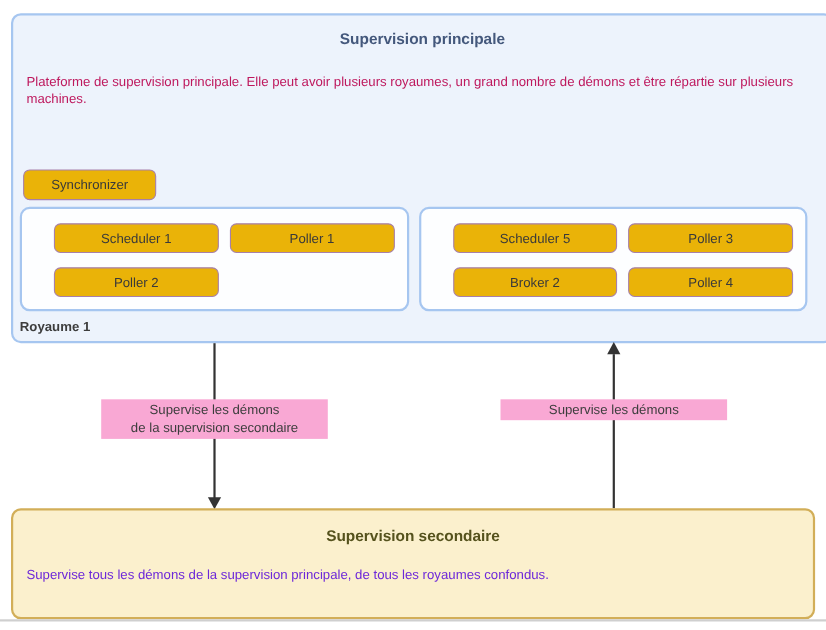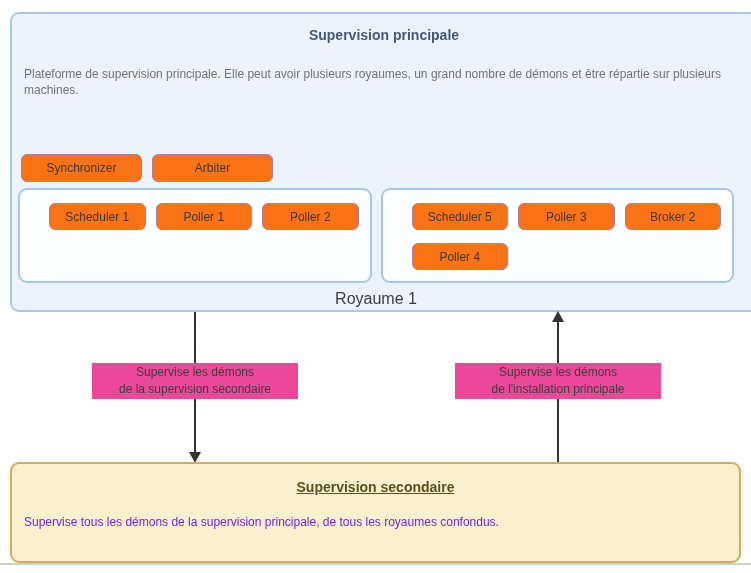--- a/index.html
+++ b/index.html
@@ -17,111 +17,110 @@
     width:748px; height:300px; box-sizing:border-box;
     background:#edf3fc;
     border:2px solid #a6c6f0;
     border-radius:9px;
   }
   .panel-title {
     text-align:center; font-weight:bold; font-size:14px;
     color:#44587c; margin-top:13px;
   }
   .panel-desc {
-    font-size:12px; color:#737373; line-height:16px;
+    font-size:12px; color:#be185d; line-height:16px;
     margin:23px 16px 0 12px;
   }
   .daemon-row {
     position:absolute; left:9px; top:140px;
     display:flex; gap:10px;
   }
   .daemon-box {
     box-sizing:border-box; height:28px;
-    background:#f97316;
+    background:#eab308;
     border:1.5px solid #a780aa;
     border-radius:6px;
     display:flex; align-items:center; justify-content:center;
     font-size:12px; color:#3a3a3a;text-align:center;
   }
   .daemon-row .daemon-box { width:121px; }
 
   .realms-row {
     position:absolute; left:6px; top:174px; width:716px;
     display:flex; gap:9px;
   }
   .realm-box {
     box-sizing:border-box; flex:1; height:95px;
     background:#fdfeff;
     border:2px solid #a6c6f0;
     border-radius:9px;
     padding:13px 11px 12px 29px;
-    display:grid; grid-template-columns:1fr 1fr 1fr; gap:13px 10px;
+    display:grid; grid-template-columns:1fr 1fr; gap:13px 10px;
   }
   .realm-box .daemon-box { width:auto; height:27px; }
 
   .realm-labels {
     position:absolute; left:6px; top:276px; width:716px;
     display:flex; gap:9px;
   }
   .realm-label {
-    flex:1; text-align:center; font-size:16px; color:#3d3d3d;
+    flex:1; font-size:12px; color:#3d3d3d;font-weight:bold;
   }
 
   
   .arrow-line { position:absolute; width:2px; background:#333333; }
   #arrow-left-line  { left:194px; top:312px; height:142px; }
   #arrow-right-line { left:557px; top:322px; height:140px; }
   .arrow-head {
     position:absolute; width:0; height:0;
     border-left:6px solid transparent;
     border-right:6px solid transparent;
   }
   #arrow-left-head  { left:189px; top:452px; border-top:11px solid #333333; }
   #arrow-right-head { left:552px; top:311px; border-bottom:11px solid #333333; }
 
   .arrow-label {
     position:absolute; box-sizing:border-box; width:206px;
     text-align:center; font-size:12px; line-height:17px;
-    color:#3d3d3d; background:#ec4899; padding:1px 3px;
+    color:#3d3d3d; background:#f9a8d4; padding:1px 3px;
   }
   #arrow-left-label  { left:92px;  top:363px; }
   #arrow-right-label { left:455px; top:363px; }
 
   
   .secondary-panel {
     position:absolute; left:10px; top:462px;
     width:731px; height:101px; box-sizing:border-box;
     background:#fbf0cd;
     border:2px solid #d2ae58;
     border-radius:9px;
   }
   .secondary-title {
     text-align:center; font-weight:bold; font-size:14px;
-    color:#55521d; margin-top:15px;text-decoration:underline;
+    color:#55521d; margin-top:15px;
   }
   .secondary-desc {
     font-size:12px; color:#6d28d9;
     margin:20px 12px 0 12px;
   }
 
   .page-edge {
     position:absolute; left:0; top:563px; width:751px; height:2px;
     background:#cfcfcf;
   }
 </style>
 </head>
 <body>
 
 <div class="main-panel">
   <div class="panel-title">Supervision principale</div>
   <div class="panel-desc">Plateforme de supervision principale. Elle peut avoir plusieurs royaumes, un grand nombre de démons et être répartie sur plusieurs machines.</div>
 
   <div class="daemon-row">
     <div class="daemon-box">Synchronizer</div>
-    <div class="daemon-box">Arbiter</div>
   </div>
 
   <div class="realms-row">
     <div class="realm-box">
       <div class="daemon-box">Scheduler 1</div>
       <div class="daemon-box">Poller 1</div>
       <div class="daemon-box">Poller 2</div>
     </div>
     <div class="realm-box">
       <div class="daemon-box">Scheduler 5</div>
@@ -140,21 +139,20 @@
 <div class="arrow-head" id="arrow-left-head"></div>
 <div class="arrow-label" id="arrow-left-label">
   <div>Supervise les démons</div>
   <div>de la supervision secondaire</div>
 </div>
 
 <div class="arrow-line" id="arrow-right-line"></div>
 <div class="arrow-head" id="arrow-right-head"></div>
 <div class="arrow-label" id="arrow-right-label">
   <div>Supervise les démons</div>
-  <div>de l'installation principale</div>
 </div>
 
 <div class="secondary-panel">
   <div class="secondary-title">Supervision secondaire</div>
   <div class="secondary-desc">Supervise tous les démons de la supervision principale, de tous les royaumes confondus.</div>
 </div>
 
 <div class="page-edge"></div>
 
 </body></html>

